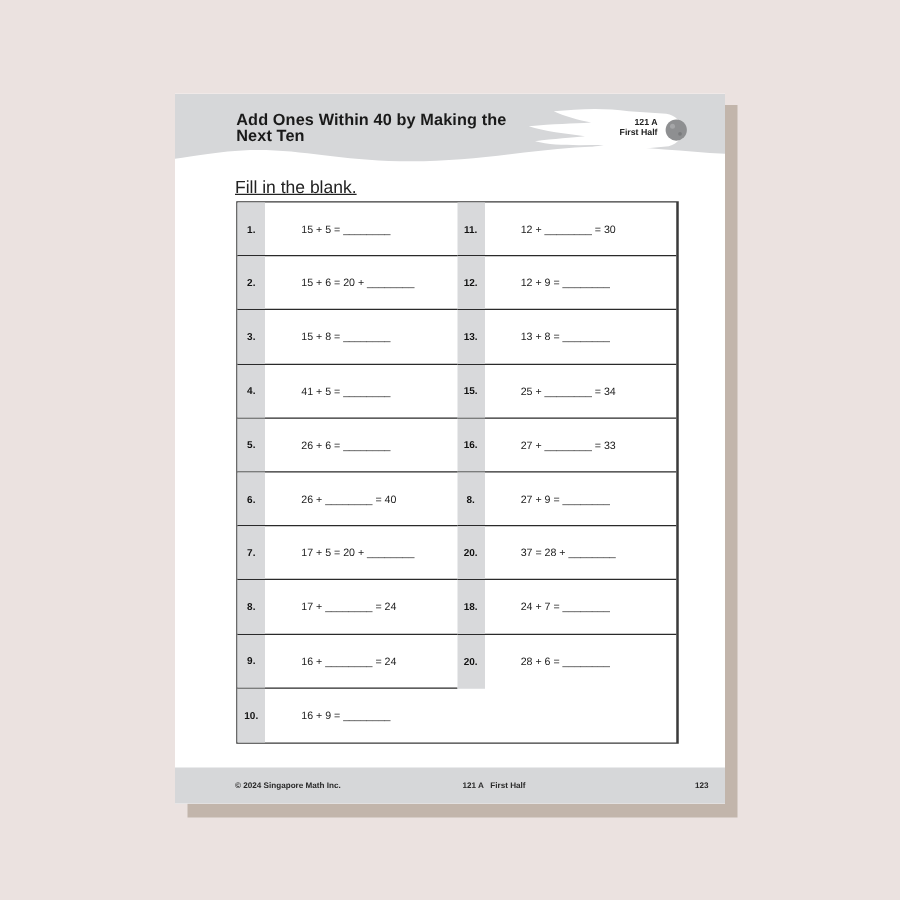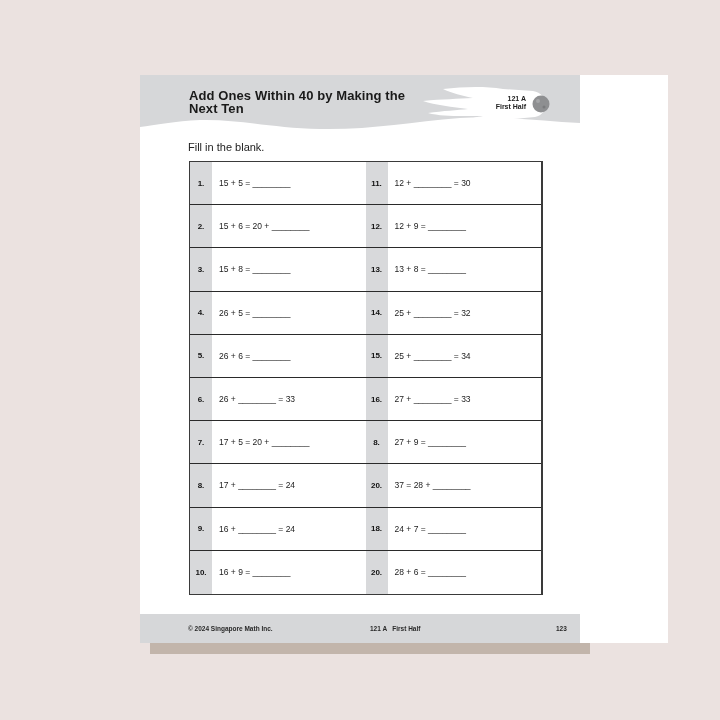--- a/index.html
+++ b/index.html
@@ -7,60 +7,60 @@
     width:720px; height:720px; overflow:hidden;
     background:#ebe2e0;
     font-family:"Liberation Sans", sans-serif;
     position:relative;
   }
   .shadow {
     position:absolute; left:150px; top:84px; width:440px; height:570px;
     background:#c2b5ab;
   }
   .page {
-    position:absolute; left:140px; top:75px; width:528px; height:568px;
+    position:absolute; left:140px; top:75px; width:440px; height:568px;
     background:#ffffff; overflow:hidden;
   }
   .header-bg {
     position:absolute; left:0; top:0; width:440px; height:62px;
   }
   .title {
     position:absolute; left:49px; top:14px; width:220px;
     font-size:13px; font-weight:bold; line-height:13px; color:#1a1a1a;
     letter-spacing:0.1px;
   }
   .comet {
     position:absolute; left:283px; top:8px; width:135px; height:40px;
   }
   .badge {
     position:absolute; left:338px; top:20px; width:48px; text-align:right;
     font-size:7px; font-weight:bold; line-height:8px; color:#222;
   }
   .instr {
     position:absolute; left:48px; top:66px;
-    font-size:11px; color:#222;
+    font-size:14px; color:#222;text-decoration:underline;
   }
   .table {
     position:absolute; left:49px; top:86px; width:354px; height:434px;
     border:1.5px solid #3a3a3a; border-right-width:2px; box-sizing:border-box;
     display:grid; grid-template-columns:1fr 1fr; grid-template-rows:repeat(10, 1fr);
     grid-auto-flow:column;
   }
   .cell {
     position:relative; border-bottom:1.5px solid #2a2a2a; box-sizing:border-box;
     display:flex; align-items:center;
   }
   .cell.last { border-bottom:none; }
   .num {
     width:22px; height:100%; background:#d8d9db;
     display:flex; align-items:center; justify-content:center;
     font-size:8px; font-weight:bold; color:#111; flex:none;
   }
   .expr {
-    padding-left:7px; font-size:8.5px; color:#222; white-space:pre;
+    padding-left:7px; font-size:8.5px; color:#222; white-space:pre;margin-left:22px;
   }
   .footer {
     position:absolute; left:0; top:539px; width:440px; height:29px;
     background:#d6d7d9;
   }
   .f-left { position:absolute; left:48px; top:11px; font-size:6.5px; font-weight:bold; color:#2a2a2a; }
   .f-mid  { position:absolute; left:230px; top:11px; font-size:6.5px; font-weight:bold; color:#2a2a2a; white-space:pre; }
   .f-right{ position:absolute; left:416px; top:11px; font-size:6.5px; font-weight:bold; color:#2a2a2a; }
 </style>
 </head>
@@ -98,29 +98,29 @@
     <div class="cell">
         <div class="num">2.</div>
         <div class="expr">15 + 6 = 20 + ________</div>
       </div>
     <div class="cell">
         <div class="num">3.</div>
         <div class="expr">15 + 8 = ________</div>
       </div>
     <div class="cell">
         <div class="num">4.</div>
-        <div class="expr">26 + 5 = ________</div>
+        <div class="expr">41 + 5 = ________</div>
       </div>
     <div class="cell">
         <div class="num">5.</div>
         <div class="expr">26 + 6 = ________</div>
       </div>
     <div class="cell">
         <div class="num">6.</div>
-        <div class="expr">26 + ________ = 33</div>
+        <div class="expr">26 + ________ = 40</div>
       </div>
     <div class="cell">
         <div class="num">7.</div>
         <div class="expr">17 + 5 = 20 + ________</div>
       </div>
     <div class="cell">
         <div class="num">8.</div>
         <div class="expr">17 + ________ = 24</div>
       </div>
     <div class="cell">
@@ -136,24 +136,20 @@
         <div class="num">11.</div>
         <div class="expr">12 + ________ = 30</div>
       </div>
     <div class="cell">
         <div class="num">12.</div>
         <div class="expr">12 + 9 = ________</div>
       </div>
     <div class="cell">
         <div class="num">13.</div>
         <div class="expr">13 + 8 = ________</div>
-      </div>
-    <div class="cell">
-        <div class="num">14.</div>
-        <div class="expr">25 + ________ = 32</div>
       </div>
     <div class="cell">
         <div class="num">15.</div>
         <div class="expr">25 + ________ = 34</div>
       </div>
     <div class="cell">
         <div class="num">16.</div>
         <div class="expr">27 + ________ = 33</div>
       </div>
     <div class="cell">

